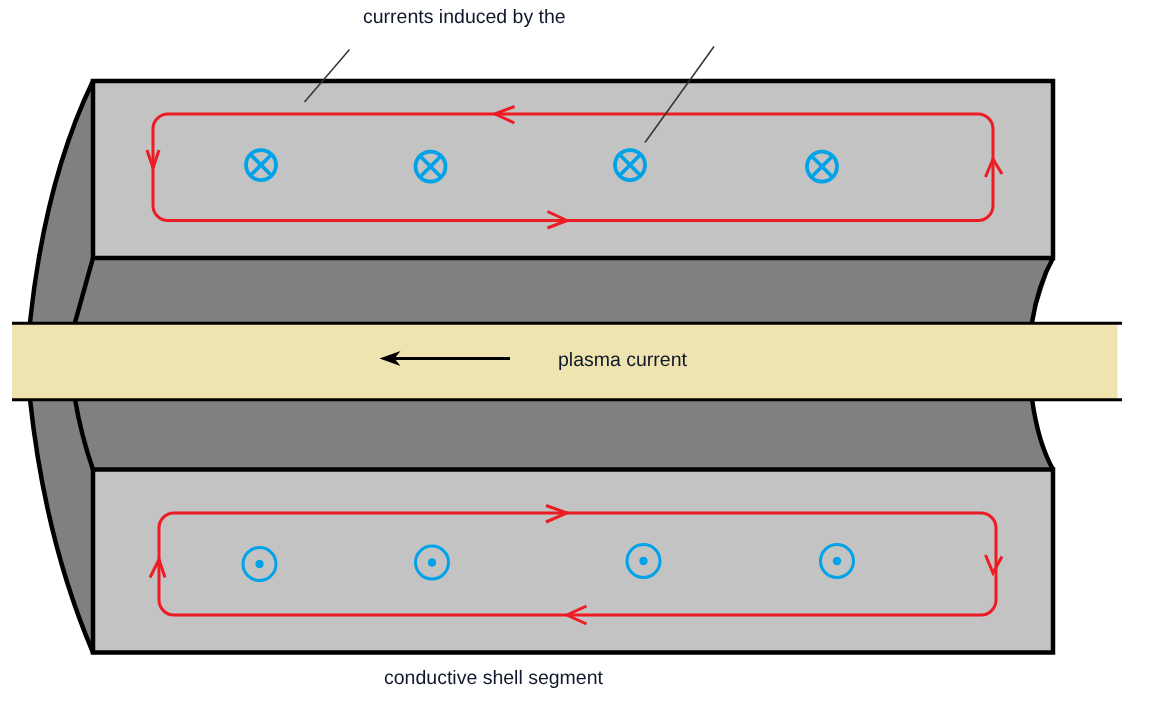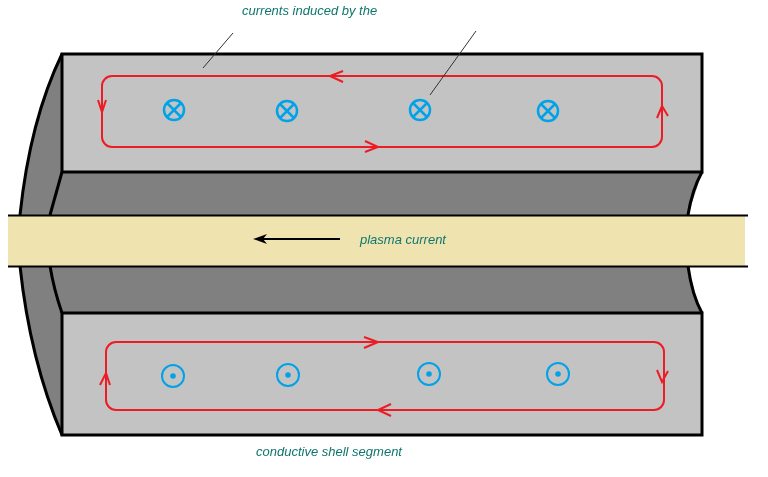--- a/index.html
+++ b/index.html
@@ -1,21 +1,21 @@
 <!DOCTYPE html>
 <html><head>
   <meta charset="utf-8">
   <style>
     html, body { margin: 0; padding: 0; background: #ffffff; }
     body { width: 768px; height: 477px; overflow: hidden; position: relative; font-family: "Liberation Sans", "DejaVu Sans", sans-serif; }
     #diagram { position: absolute; left: 0; top: 0; width: 768px; height: 477px; }
-    .label { position: absolute; font-size: 13px; color: #0f766e; line-height: 17px; white-space: nowrap; font-style: italic; }
+    .label { position: absolute; font-size: 13px; color: #0f172a; line-height: 17px; white-space: nowrap; }
     #lbl-azimuthal { left: 242px; top: 2px; }
     #lbl-axial { left: 487px; top: 2px; }
-    #lbl-plasma { left: 360px; top: 231px; text-align: right; }
+    #lbl-plasma { left: 372px; top: 231px; text-align: right; }
     #lbl-shell { left: 256px; top: 443px; text-align: right; }
   </style>
 </head>
 <body>
 
 <svg id="diagram" viewBox="0 0 768 477" xmlns="http://www.w3.org/2000/svg">
 
   <path d="M62,54 Q30,120 20,215 L745,215 L745,215 L688,215 Q692,190 702,172 L62,172 Z" fill="#808080" stroke="none"></path>
   <path d="M62,172 L50,215 L688,215 L702,172 Z" fill="#808080" stroke="none"></path>
 

